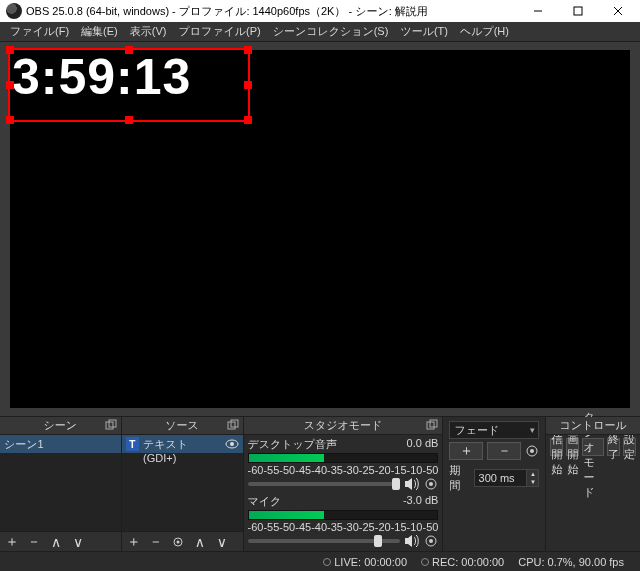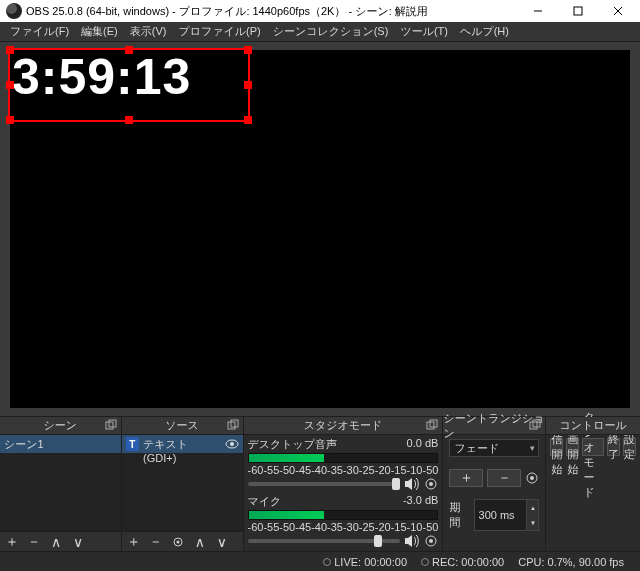--- a/index.html
+++ b/index.html
@@ -34,25 +34,25 @@
 .mixer{flex:1;display:flex;flex-direction:column;gap:3px;padding:2px 4px}
 .mch{display:flex;flex-direction:column;gap:1px}
 .mtop{display:flex;justify-content:space-between;font-size:9px}
 .meter{height:10px;background:linear-gradient(to right,#0a5 0%,#0c5 40%,#cc0 70%,#c30 100%);position:relative;border:1px solid #111}
 .meter::after{content:"";position:absolute;right:0;top:0;bottom:0;width:60%;background:#1a1a1a}
 .mscale{display:flex;justify-content:space-between;font-size:6.5px;color:#888}
 .mctrl{display:flex;align-items:center;gap:4px}
 .slider{flex:1;height:4px;background:#555;position:relative;border-radius:2px}
 .slider .knob{position:absolute;right:0;top:-4px;width:8px;height:12px;background:#ddd;border-radius:2px}
 .gear{width:14px;height:14px}
-.trans{padding:4px 6px;display:flex;flex-direction:column;gap:12px}
+.trans{padding:4px 6px;display:flex;flex-direction:column;gap:3px}
 .sel{height:18px;background:#1e1e1e;border:1px solid #444;padding:0 16px 0 4px;display:flex;align-items:center;position:relative}
 .sel::after{content:"▾";position:absolute;right:4px;font-size:9px;color:#aaa}
 .trow{display:flex;align-items:center;gap:4px}
-.spin{height:32px;background:#1e1e1e;border:1px solid #444;padding:0 14px 0 4px;display:flex;align-items:center;width:70px;position:relative}
+.spin{height:18px;background:#1e1e1e;border:1px solid #444;padding:0 14px 0 4px;display:flex;align-items:center;width:70px;position:relative}
 .spin .updn{position:absolute;right:0;top:0;bottom:0;width:12px;display:flex;flex-direction:column}
 .spin .updn span{flex:1;display:flex;align-items:center;justify-content:center;font-size:6px;background:#333;border-left:1px solid #444}
 .ctrls{display:flex;flex-direction:row;gap:3px;padding:3px 4px}
 .btn{height:18px;background:#3a3a3a;border:1px solid #555;display:flex;align-items:center;justify-content:center}
 .status{height:20px;background:#2b2b2b;border-top:1px solid #1e1e1e;display:flex;align-items:center;justify-content:flex-end;padding:0 16px;gap:14px;font-size:10px;color:#bbb}
 .recdot{width:8px;height:8px;border-radius:50%;border:1px solid #888;display:inline-block;margin-right:3px}
 svg{display:block}
 </style>
 </head>
 <body>
@@ -254,29 +254,20 @@
                   <circle cx="7" cy="7" r="5" fill="none" stroke="#ccc"></circle>
                   <circle cx="7" cy="7" r="2" fill="#ccc"></circle>
                 </svg>
               </span>
           </div>
         </div>
       </div>
     </div>
 
     <div class="panel" style="width:110px">
-      <div class="ph">
-          <span>シーントランジション</span>
-        <span class="popicon">
-            <svg width="12" height="12">
-              <rect x="1" y="3" width="7" height="7" fill="none" stroke="#aaa"></rect>
-              <rect x="4" y="1" width="7" height="7" fill="none" stroke="#aaa"></rect>
-            </svg>
-          </span>
-      </div>
       <div class="trans">
         <div class="sel">
             <span>フェード</span>
           </div>
         <div class="trow">
           <div class="ibtn" style="flex:1;background:#3a3a3a;border:1px solid #555">＋</div>
           <div class="ibtn" style="flex:1;background:#3a3a3a;border:1px solid #555">－</div>
           <span class="gear">
               <svg width="14" height="14">
                 <circle cx="7" cy="7" r="5" fill="none" stroke="#ccc"></circle>

